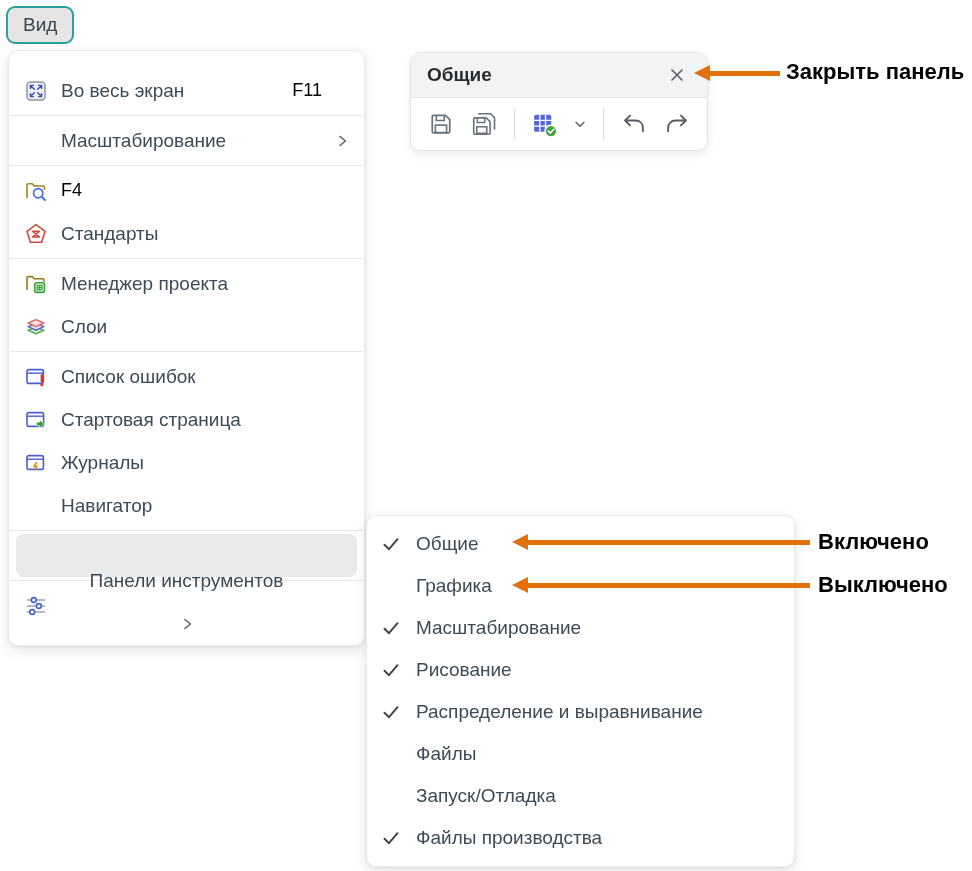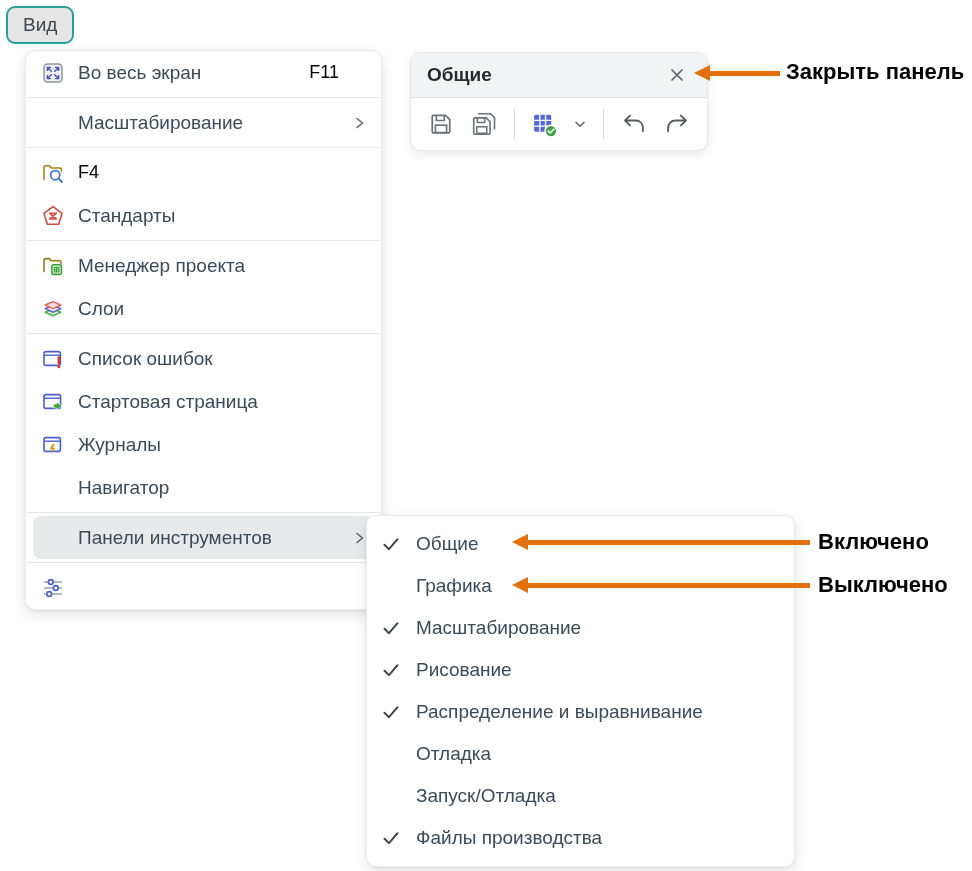--- a/index.html
+++ b/index.html
@@ -19,33 +19,33 @@
     background:#e5e5e5; border:2px solid #2aa09b; border-radius:9px;
     font-family:inherit; font-size:19px; color:#3f474e; cursor:pointer;
   }
 
   
   .menu-panel {
     position:absolute; background:#fff;
     border:1px solid #ebebeb; border-radius:10px;
     box-shadow:0 5px 14px rgba(0,0,0,.10), 0 1px 3px rgba(0,0,0,.06);
   }
-  .main-menu { left:25px; top:50px; width:357px; padding:0 0; z-index:2; }
+  .main-menu { left:8px; top:50px; width:357px; padding:18px 0; z-index:2; }
   .submenu   { left:366px; top:515px; width:429px; padding:7px 0; z-index:3; }
 
   .menu-item {
     display:flex; align-items:center; height:43px; padding:0 14px;
     gap:12px; cursor:pointer;
   }
   .mi-icon { width:26px; height:24px; flex:none; display:flex; align-items:center; justify-content:center; }
   .mi-label { flex:1; font-size:19px; color:#3d4b57; white-space:nowrap; }
   .mi-shortcut { font-size:18px; color:#000000; }
   .mi-chevron { width:16px; height:16px; flex:none; display:flex; align-items:center; justify-content:center; }
   .menu-item.highlighted {
-    background:#e7e9eb; border-radius:8px; margin:0 7px; padding:0 7px;
+    background:#e7e9eb; border-radius:8px; margin:0 7px; padding:0 7px;flex-direction:column;
   }
   .menu-sep { height:1px; background:#e4e6e9; margin:3px 1px; }
 
   .sub-item {
     display:flex; align-items:center; height:42px; padding:0 12px;
     gap:13px; cursor:pointer;
   }
   .si-check { width:24px; height:20px; flex:none; display:flex; align-items:center; justify-content:center; }
   .si-label { flex:1; font-size:19px; color:#3d4b57; white-space:nowrap; }
 
@@ -343,21 +343,21 @@
     <div class="sub-item">
     <span class="si-check">
         <svg width="20" height="20">
           <use href="#ic-check"></use>
         </svg>
       </span>
     <span class="si-label">Распределение и выравнивание</span>
   </div>
     <div class="sub-item">
     <span class="si-check"></span>
-    <span class="si-label">Отладка</span>
+    <span class="si-label">Файлы</span>
   </div>
     <div class="sub-item">
     <span class="si-check"></span>
     <span class="si-label">Запуск/Отладка</span>
   </div>
     <div class="sub-item">
     <span class="si-check">
         <svg width="20" height="20">
           <use href="#ic-check"></use>
         </svg>

